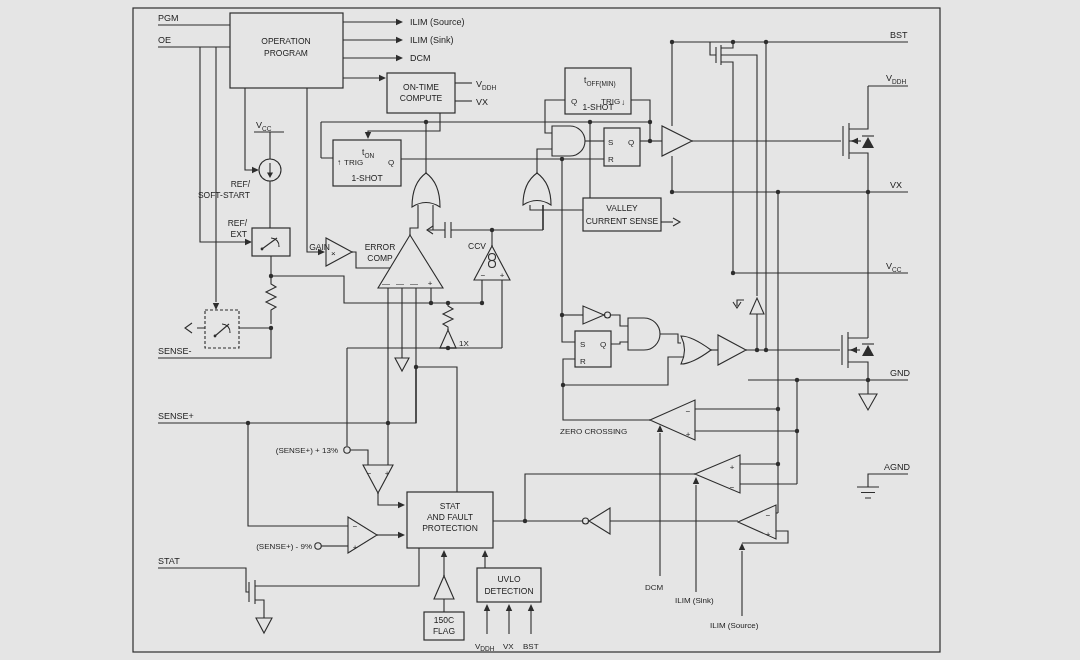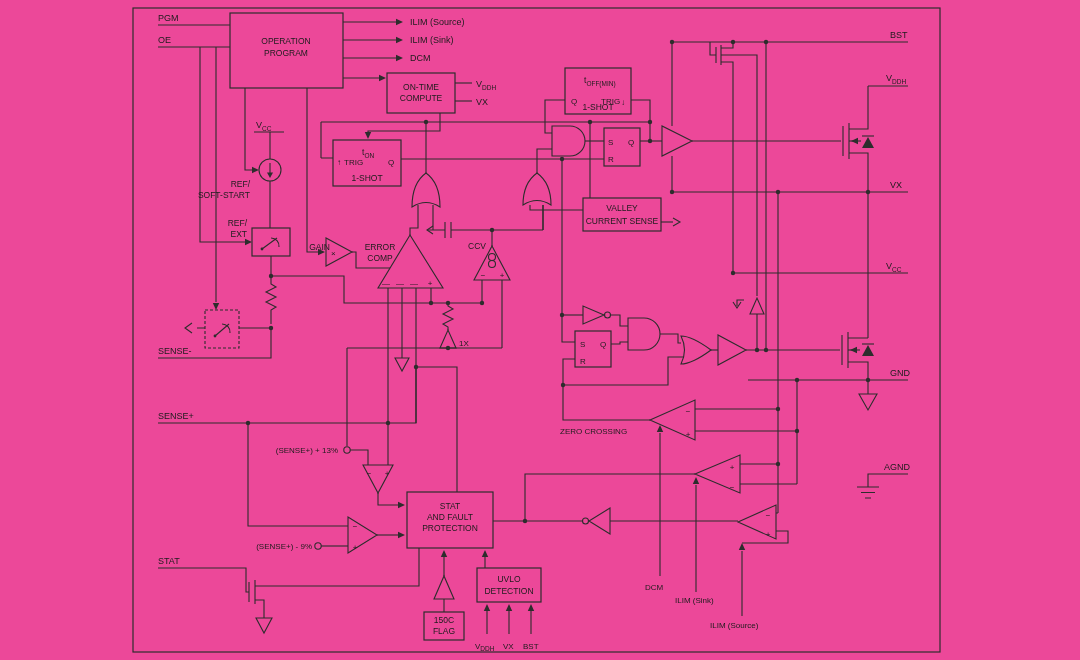--- a/index.html
+++ b/index.html
@@ -1,16 +1,16 @@
 <!DOCTYPE html>
 <html><head>
 <meta charset="utf-8">
 <style>
   html,body{margin:0;padding:0;background:#ffffff;width:1080px;height:660px;overflow:hidden;}
-  .canvas{width:1080px;height:660px;background:#ec4899;position:relative;font-family:"Liberation Sans",sans-serif;}
+  .canvas{width:1080px;height:660px;background:#e5e5e5;position:relative;font-family:"Liberation Sans",sans-serif;}
   svg{display:block;}
   svg text{fill:#1c1c1c;font-family:"Liberation Sans",sans-serif;font-size:9px;}
   .blk{fill:none;stroke:#2d2d2d;stroke-width:1.2;}
   .w{fill:none;stroke:#2d2d2d;stroke-width:1.1;}
   .wd{fill:none;stroke:#2d2d2d;stroke-width:1.1;stroke-dasharray:3,2;}
   .ah{fill:#2d2d2d;stroke:none;}
   .dot{fill:#2d2d2d;stroke:none;}
   .t8{font-size:8px;}
   .t85{font-size:8.5px;}
   .sub{font-size:6.5px;}

